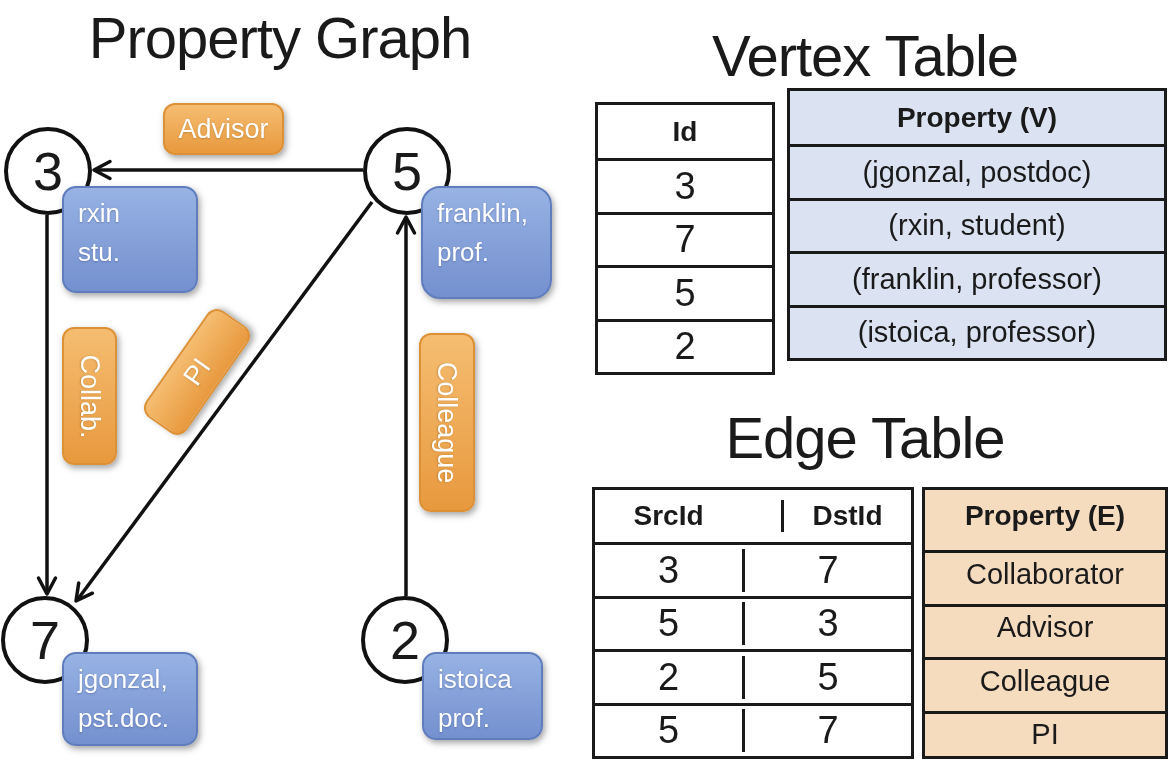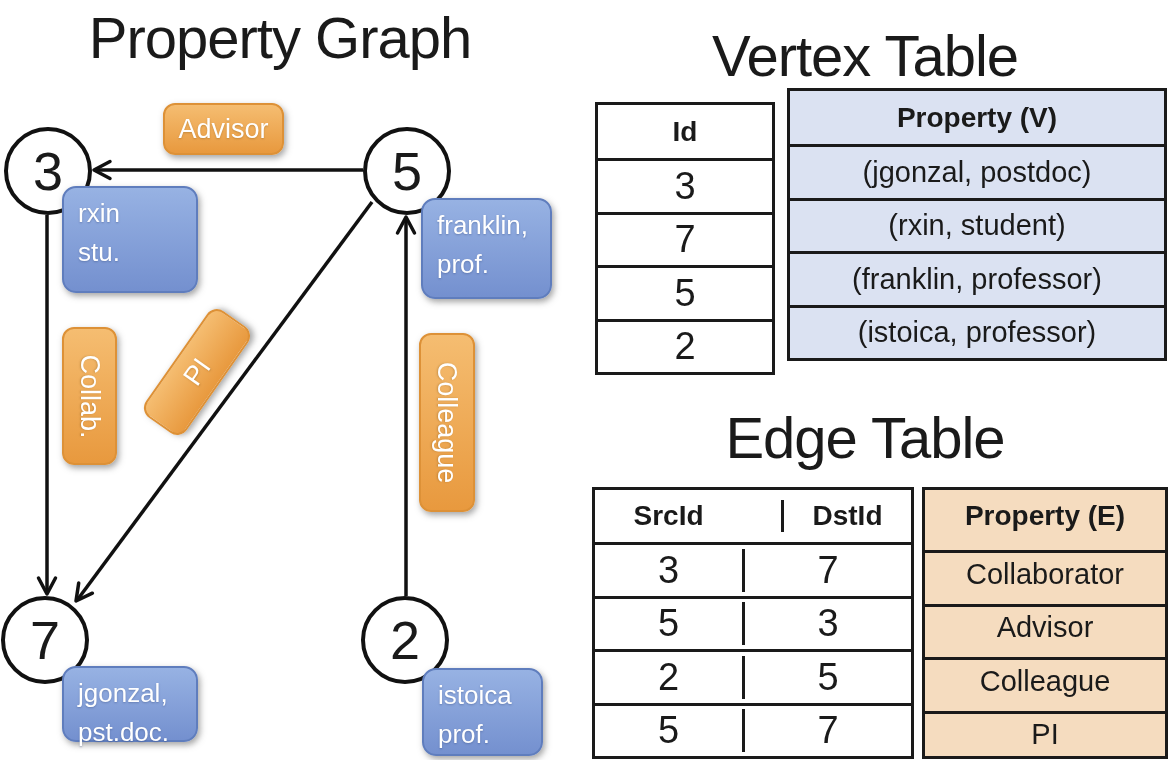--- a/index.html
+++ b/index.html
@@ -101,31 +101,31 @@
 
   <div class="olabel" style="left:419px;top:333px;width:56px;height:179px;">
     <span class="vtext">Colleague</span>
   </div>
 
   <div class="bbox" style="left:62px;top:186px;width:136px;height:107px;">
     <div>rxin</div>
     <div>stu.</div>
   </div>
 
-  <div class="bbox" style="left:421px;top:198px;width:131px;height:101px;">
+  <div class="bbox" style="left:421px;top:186px;width:131px;height:113px;border-radius:19px;">
     <div>franklin,</div>
     <div>prof.</div>
   </div>
 
-  <div class="bbox" style="left:62px;top:666px;width:136px;height:76px;">
+  <div class="bbox" style="left:62px;top:652px;width:136px;height:94px;">
     <div>jgonzal,</div>
     <div>pst.doc.</div>
   </div>
 
-  <div class="bbox" style="left:422px;top:652px;width:121px;height:88px;margin-top:16px;">
+  <div class="bbox" style="left:422px;top:652px;width:121px;height:88px;">
     <div>istoica</div>
     <div>prof.</div>
   </div>
 
   <div class="big-title" style="left:560px;top:22px;width:610px;">Vertex Table</div>
 
   <div class="tblbox" style="left:595px;top:102px;width:180px;height:273px;">
     <div class="trow hdr" style="height:53px;">Id</div>
     <div class="trow numcell">3</div>
     <div class="trow numcell">7</div>

